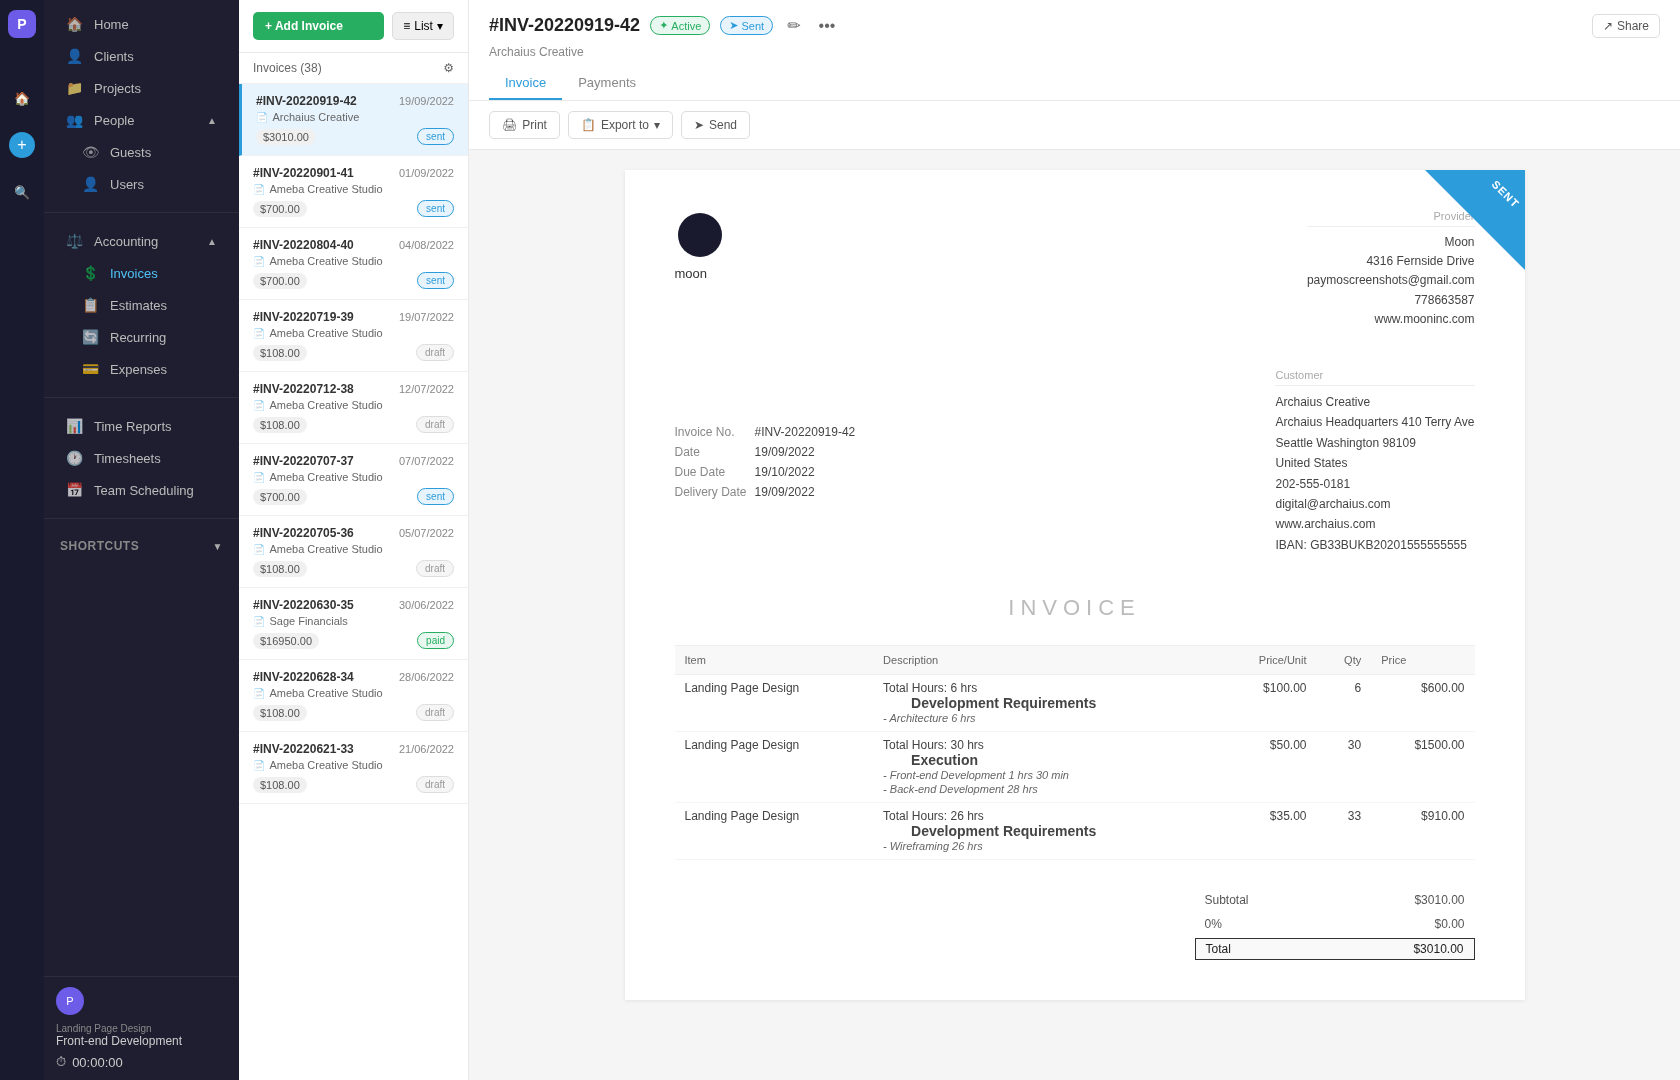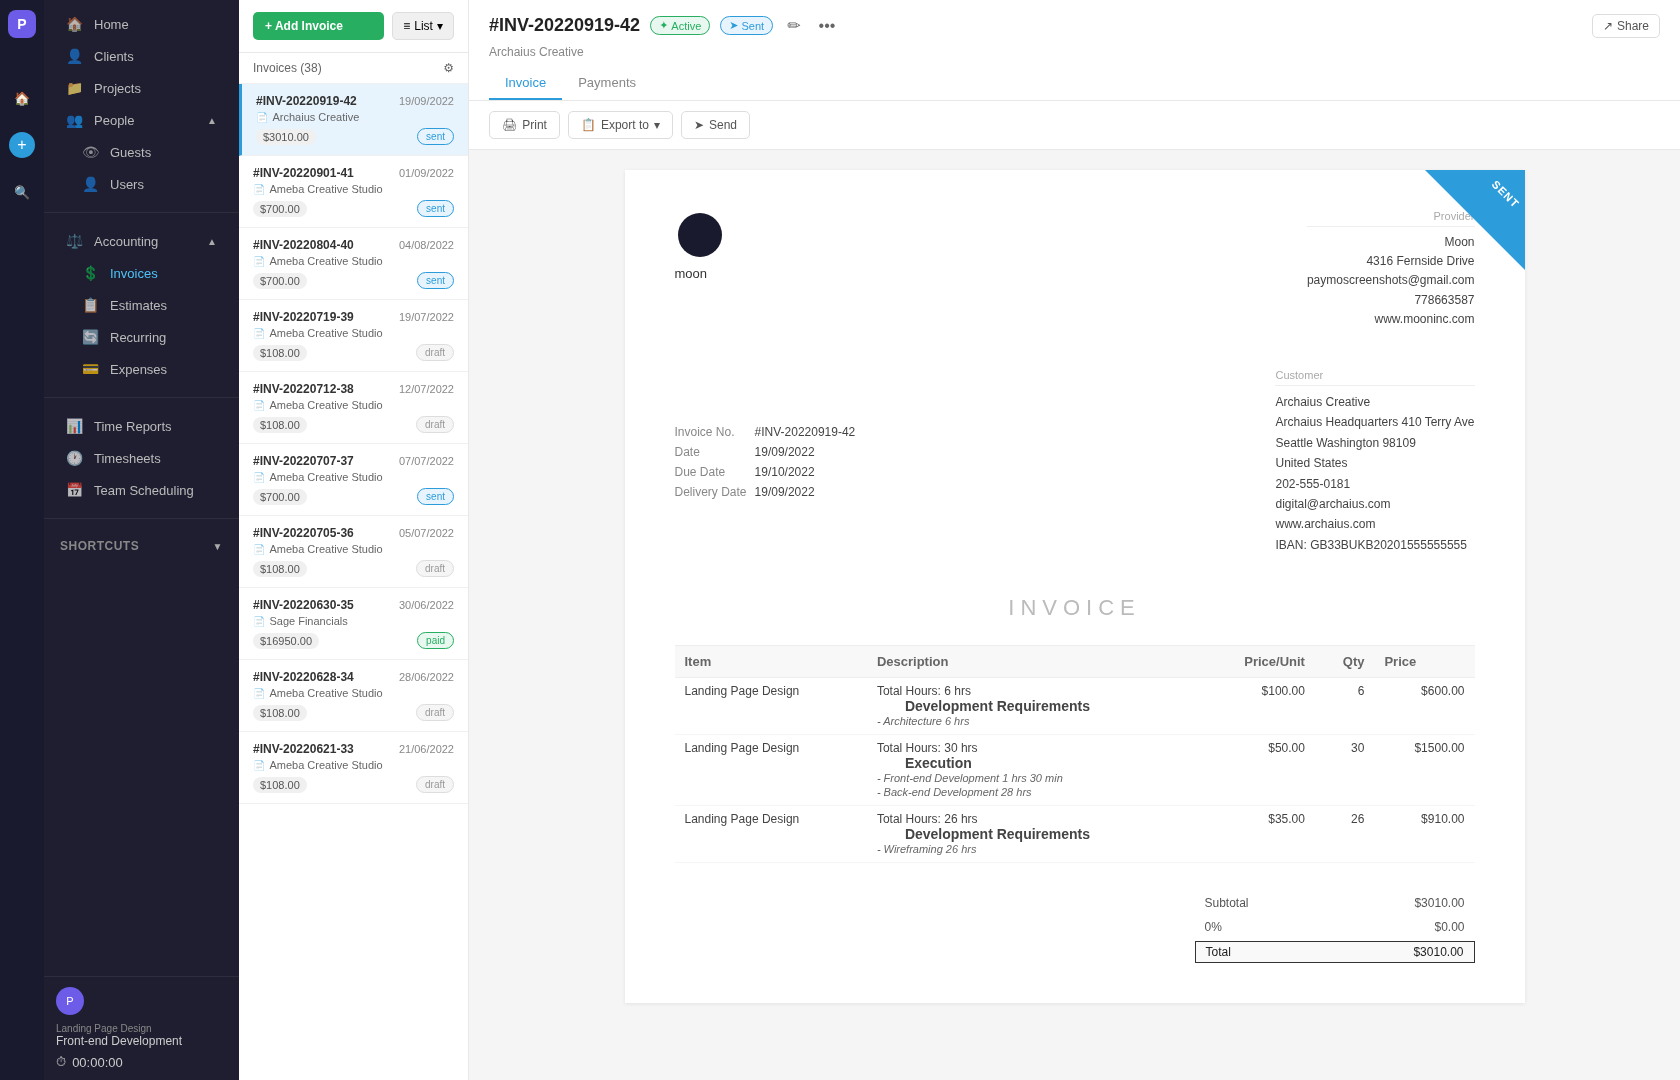--- a/index.html
+++ b/index.html
@@ -343,23 +343,23 @@
 
     .invoice-table {
       width: 100%;
       border-collapse: collapse;
       margin-bottom: 30px;
     }
     .invoice-table th {
       background: #f8f8f8;
       text-align: left;
       padding: 8px 10px;
-      font-size: 13px;
+      font-size: 11px;
       color: #666;
-      font-weight: 700;
+      font-weight: 400;
       border-top: 1px solid #eee;
       border-bottom: 1px solid #eee;
     }
     .invoice-table th:last-child, .invoice-table th:nth-last-child(2) { text-align: right; }
     .invoice-table td {
       padding: 6px 10px;
       font-size: 12px;
       color: #444;
       vertical-align: top;
       border-bottom: 1px solid #f5f5f5;
@@ -791,21 +791,21 @@
     <td>$1500.00</td>
   </tr>
             <tr>
     <td>Landing Page Design</td>
     <td>
       Total Hours: 26 hrs<br>
       <span class="desc-bold">Development Requirements</span><br>
       <span class="desc-sub">- Wireframing 26 hrs</span>
     </td>
     <td>$35.00</td>
-    <td>26</td>
+    <td>33</td>
     <td>$910.00</td>
   </tr>
           </tbody>
       </table>
 
       <div class="totals-section">
         <div class="totals-row">
           <span>Subtotal</span>
           <span>$3010.00</span>
         </div>

